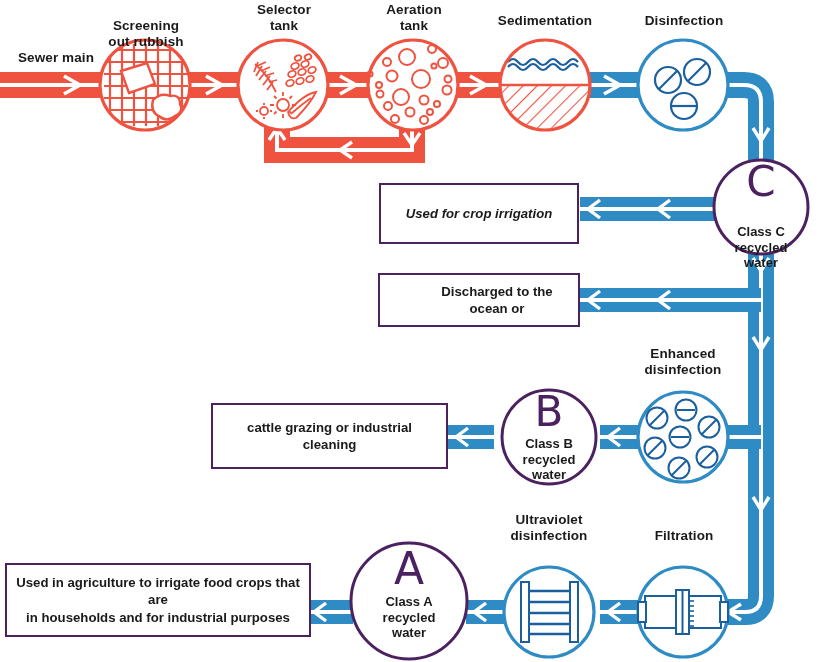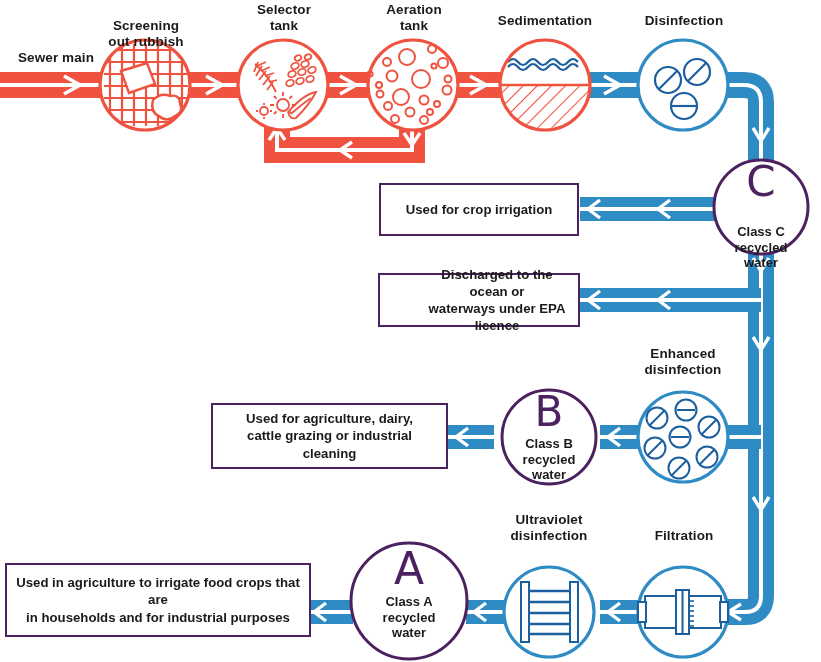--- a/index.html
+++ b/index.html
@@ -326,36 +326,34 @@
   <div>water</div>
 </div>
 
 <div class="classletter" style="left:384px;top:543px;width:50px;font-size:44px;font-weight:400;">A</div>
 <div class="classlbl" style="left:359px;top:594px;width:100px;">
   <div>Class A</div>
   <div>recycled</div>
   <div>water</div>
 </div>
 
-<div class="boxtext" style="left:379px;top:183px;width:200px;height:53px;">
+<div class="boxtext" style="left:379px;top:183px;width:200px;height:61px;font-style:italic;">
   <div>
     <div>Used for crop irrigation</div>
   </div>
 </div>
 
 <div class="boxtext" style="left:378px;top:273px;width:202px;height:54px;padding-left:44px;">
   <div>
     <div>Discharged to the ocean or</div>
-    <div>waterways under EPA licence</div>
   </div>
 </div>
 
 <div class="boxtext" style="left:211px;top:403px;width:237px;height:66px;">
   <div>
-    <div>Used for agriculture, dairy,</div>
     <div>cattle grazing or industrial cleaning</div>
   </div>
 </div>
 
 <div class="boxtext" style="left:5px;top:563px;width:306px;height:74px;padding-left:8px;">
   <div>
     <div>Used in agriculture to irrigate food crops that are</div>
     <div>in households and for industrial purposes</div>
   </div>
 </div>

